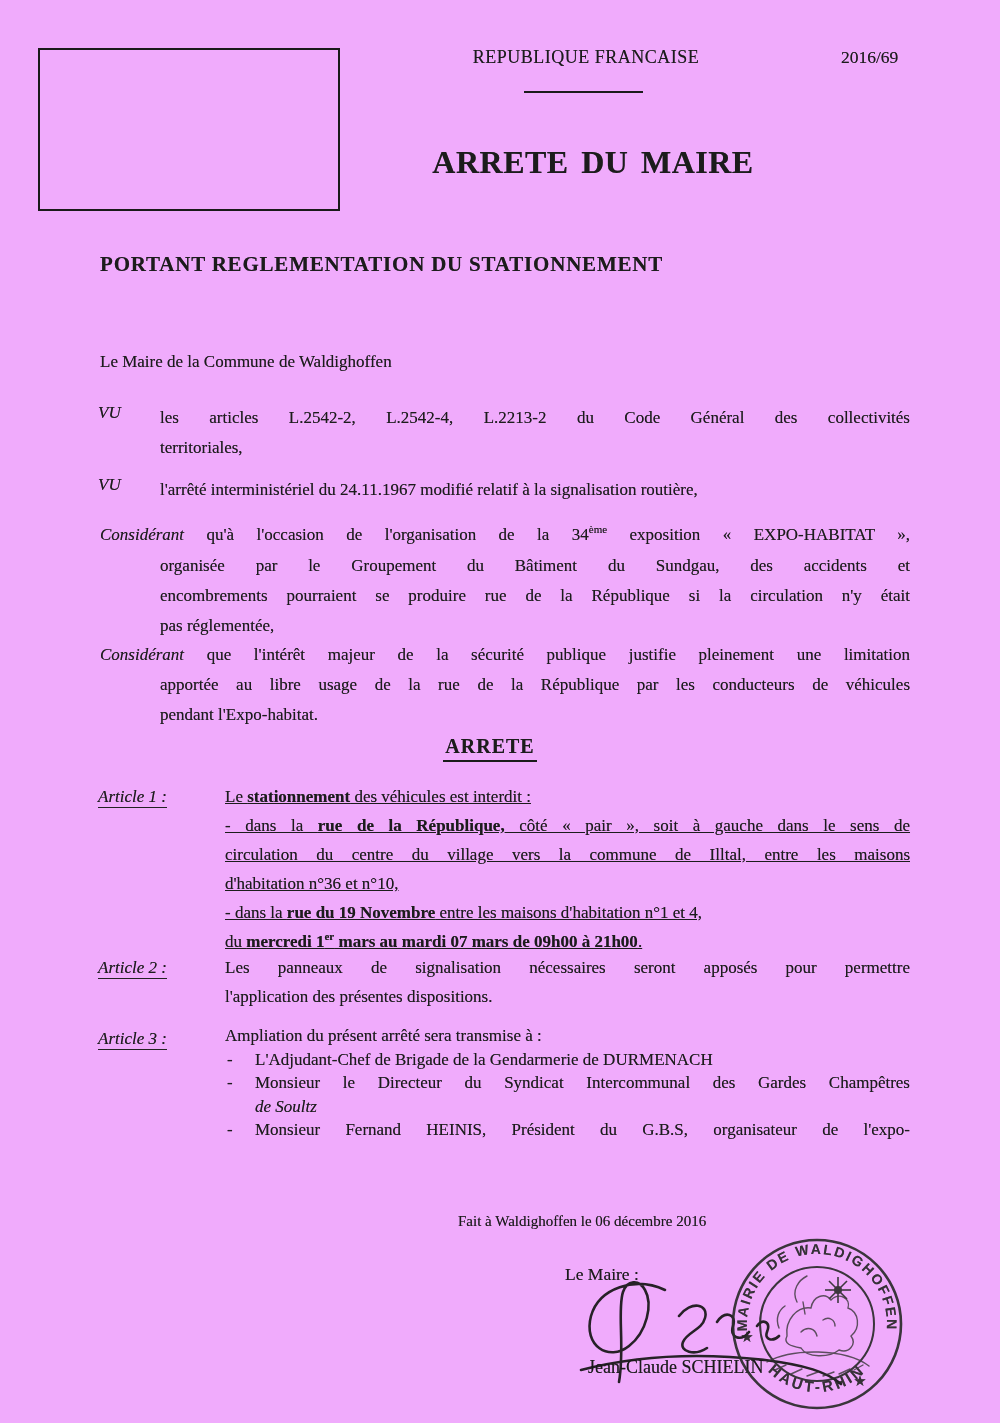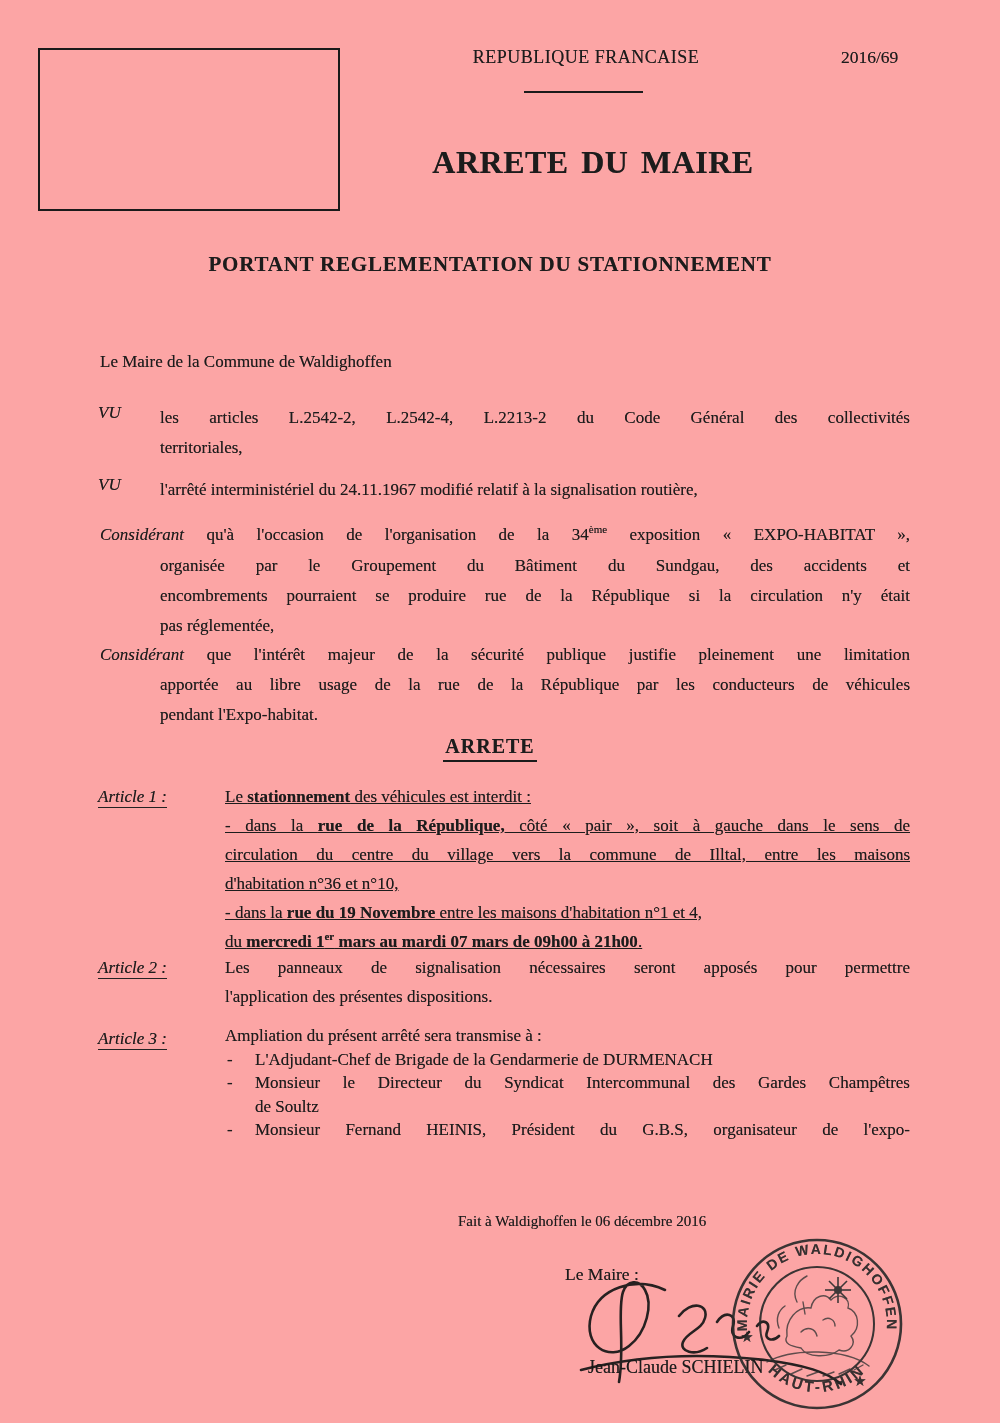--- a/index.html
+++ b/index.html
@@ -1,35 +1,35 @@
 <!DOCTYPE html>
 <html lang="fr"><head>
 <meta charset="utf-8">
 <style>
   html,body{margin:0;padding:0;background:#ffffff;}
   .page{
     position:relative;width:1000px;height:1423px;margin:0 auto;
-    background:#fca5a5;overflow:hidden;
+    background:#f0abfc;overflow:hidden;
     font-family:"Liberation Serif","DejaVu Serif",serif;
     color:#1c1c1c;
     text-shadow:0 0 .5px rgba(25,25,25,.55);
   }
   .abs{position:absolute;}
   
   .corner-box{left:38px;top:48px;width:302px;height:163px;border:2px solid #1a1a1a;
     box-sizing:border-box;padding:4px 0 0 16px;font-size:18px;}
   .corner-box .ln{line-height:29px;}
   .corner-box .ln + .ln{margin-top:16px;}
   
   .republic{left:416px;top:42px;width:340px;text-align:center;font-size:18px;letter-spacing:.5px;line-height:30px;}
   .doc-number{left:812px;top:42px;font-size:17.5px;line-height:30px;margin-left:29px;}
   .header-rule{left:524px;top:91px;width:119px;height:2px;background:#1b1b1b;}
   .main-title{left:393px;top:140px;width:400px;text-align:center;
     font-size:32px;font-weight:bold;letter-spacing:.5px;word-spacing:4px;line-height:44px;}
-  .subtitle{left:100px;top:250px;width:780px;text-align:center;
+  .subtitle{left:100px;top:250px;width:780px;
     font-size:21px;font-weight:bold;letter-spacing:.8px;line-height:29px;}
   
   .bodytxt{font-size:17px;}
   .ln{line-height:29px;}
   .cons .ln{line-height:30px;}
   .vu .ln{line-height:30px;}
   .just{text-align:justify;text-align-last:justify;}
   .b{font-weight:bold;}
   .i{font-style:italic;}
   .sup{font-size:11px;position:relative;top:-7px;text-align:right;}
@@ -47,21 +47,21 @@
   .art-label{font-style:italic;font-size:17px;line-height:29px;}
   .art-label span{border-bottom:1.5px solid #222;padding-bottom:1px;}
   .lab1{left:98px;top:782px;}
   .lab2{left:98px;top:953px;}
   .lab3{left:98px;top:1024px;}
   .art{width:685px;left:225px;}
   .body1{top:782px;text-decoration:underline;}
   .body2{top:953px;}
   .body3{top:1024px;}
   .body3 .ln{line-height:23.5px;}
-  .art .cont{padding-left:30px;}
+  .art .cont{padding-left:30px;font-style:italic;}
   .dash{position:relative;padding-left:30px;}
   .mk{position:absolute;left:2px;}
   
   .fait{left:458px;top:1206px;font-size:15px;line-height:30px;}
   .maire{left:565px;top:1259px;font-size:17.5px;line-height:30px;}
   .name{left:588px;top:1352px;font-size:18px;line-height:30px;z-index:3;}
   .sig{left:565px;top:1270px;z-index:4;}
   .stamp{left:727px;top:1236px;z-index:5;opacity:.92;}
   .stamp text{fill:#272727;font-family:"Liberation Sans","DejaVu Sans",sans-serif;}
   .stamp .arc-top{font-size:14px;letter-spacing:2px;font-weight:600;}

